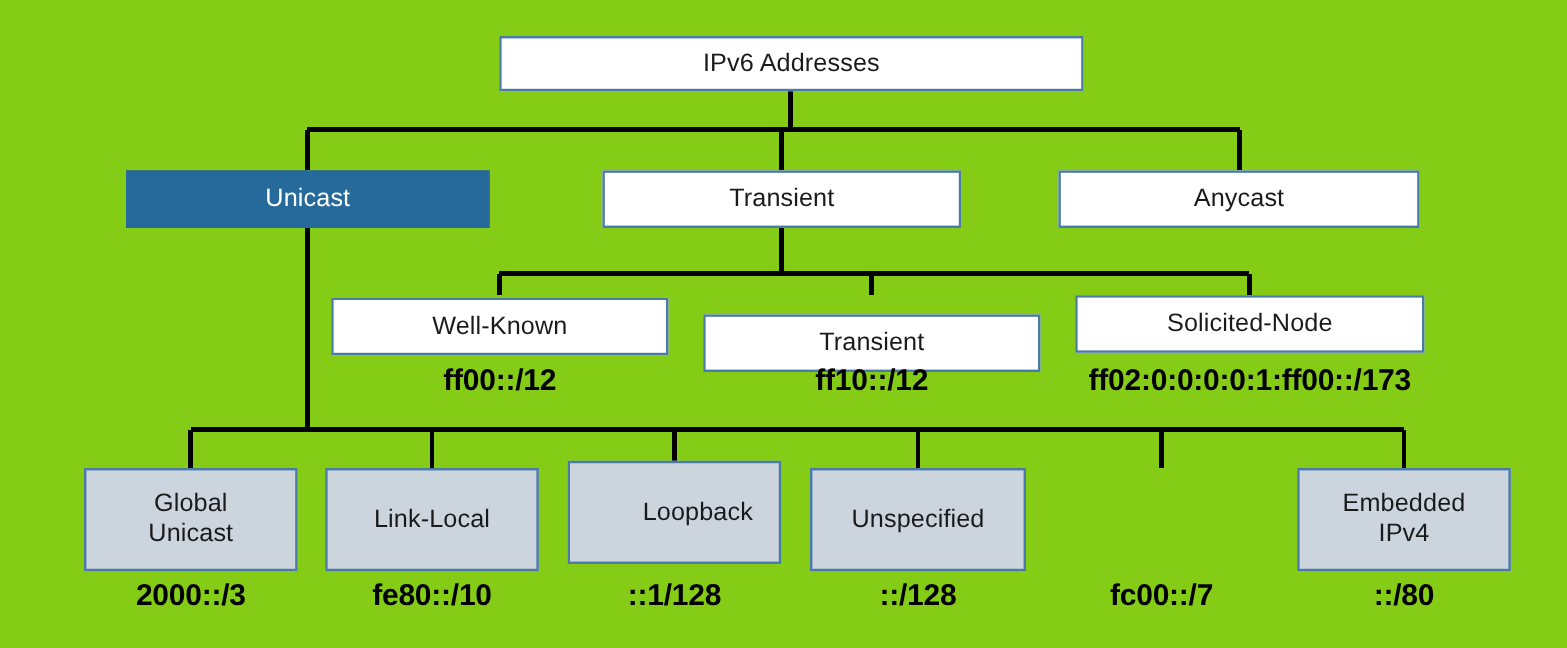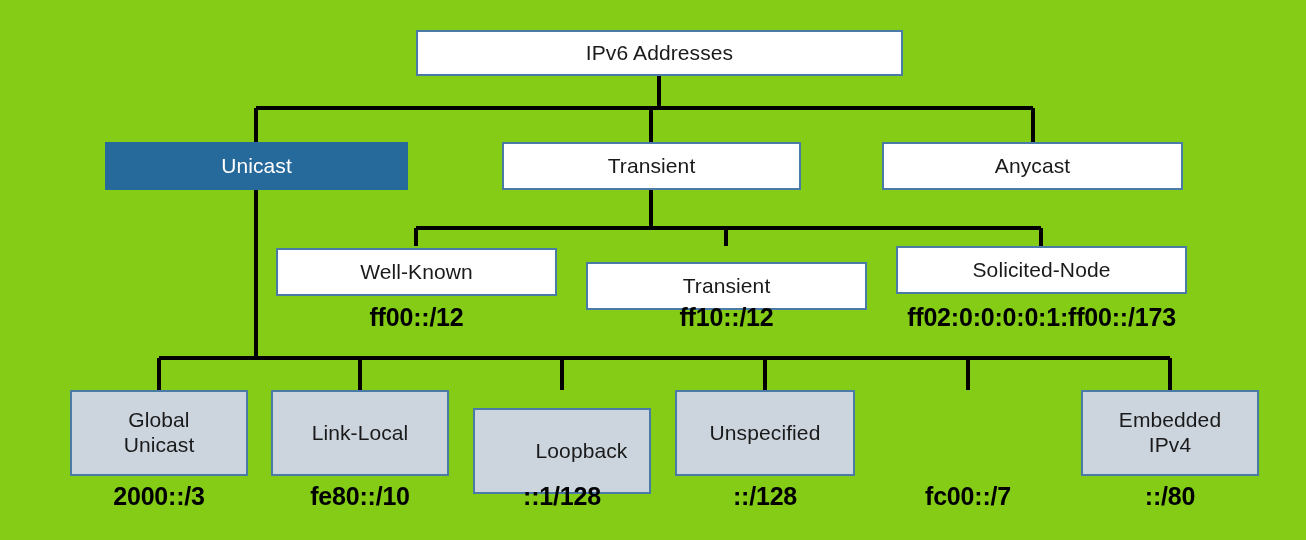--- a/index.html
+++ b/index.html
@@ -130,21 +130,21 @@
     <span class="label">Global
 Unicast</span>
   </div>
   <div class="addr" style="left: 70px; width: 178px; top: 482px;">2000::/3</div>
 
   <div class="node shaded" style="left: 271px; top: 390px; width: 178px; height: 86px;">
     <span class="label">Link-Local</span>
   </div>
   <div class="addr" style="left: 271px; width: 178px; top: 482px;">fe80::/10</div>
 
-  <div class="node shaded" style="left: 473px; top: 408px; width: 178px; height: 86px; padding-left: 39px;">
+  <div class="node shaded" style="left: 473px; top: 384px; width: 178px; height: 86px; padding-left: 39px;">
     <span class="label">Loopback</span>
   </div>
   <div class="addr" style="left: 473px; width: 178px; top: 482px;">::1/128</div>
 
   <div class="node shaded" style="left: 675px; top: 390px; width: 180px; height: 86px;">
     <span class="label">Unspecified</span>
   </div>
   <div class="addr" style="left: 675px; width: 180px; top: 482px;">::/128</div>
 
   <div class="addr" style="left: 879px; width: 178px; top: 482px;">fc00::/7</div>

